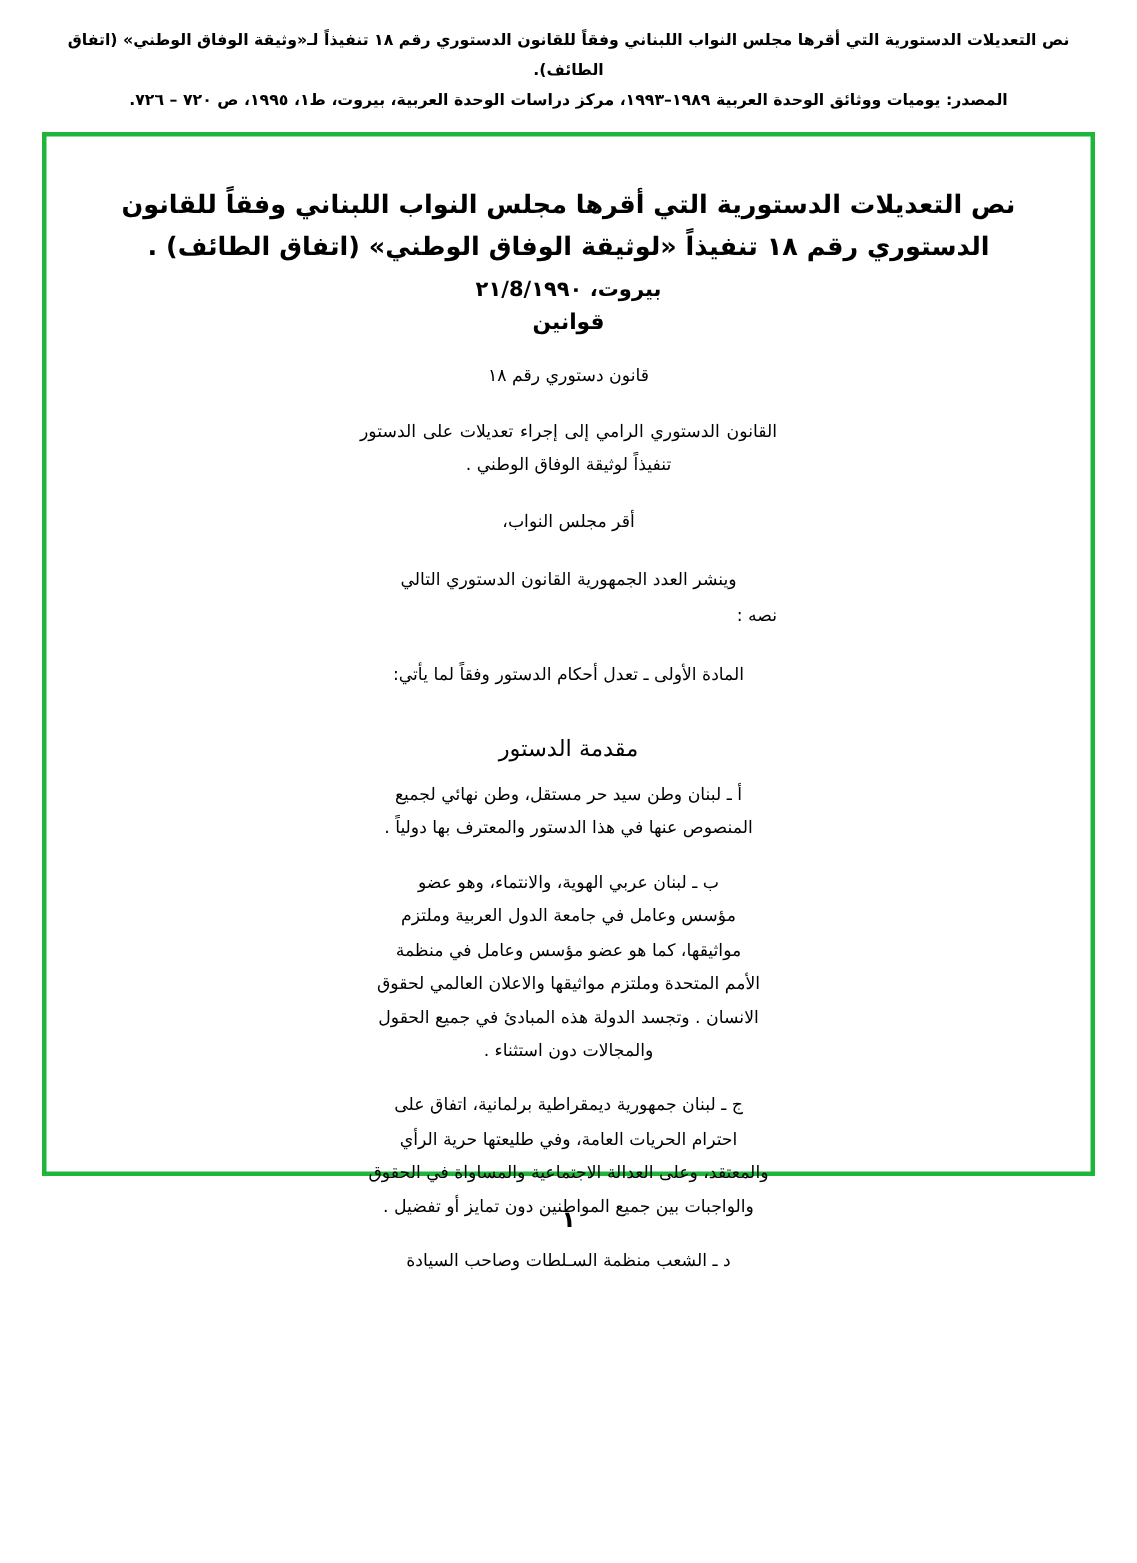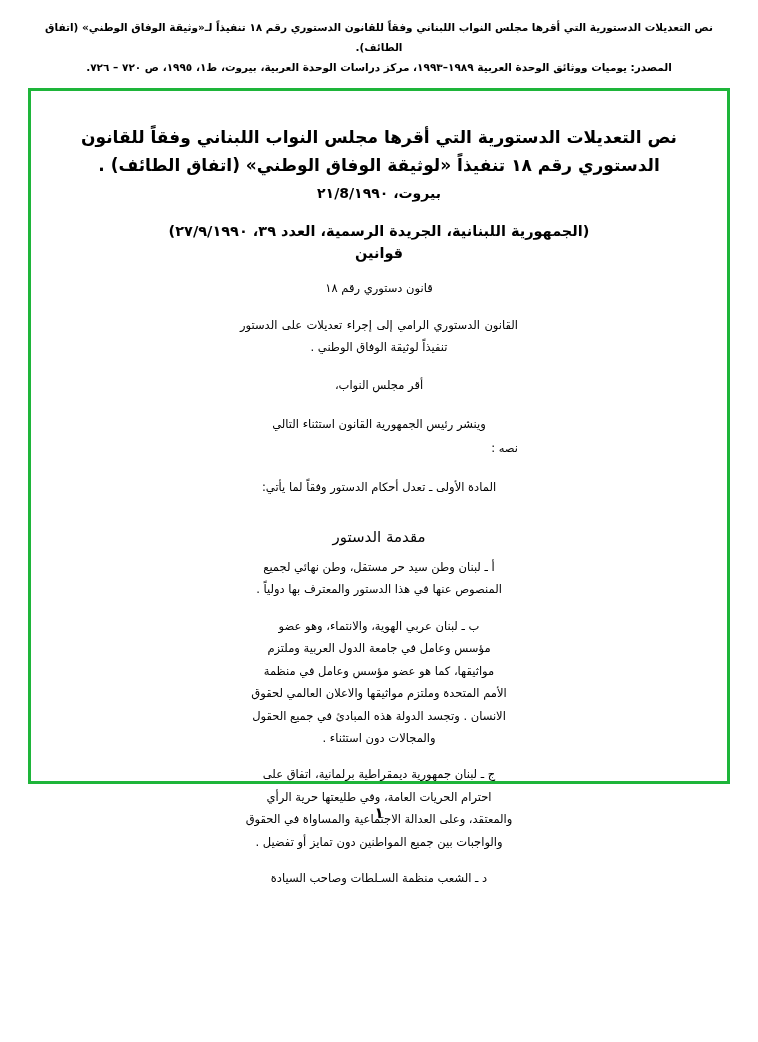--- a/index.html
+++ b/index.html
@@ -136,32 +136,31 @@
     <div class="hdr-line">نص التعديلات الدستورية التي أقرها مجلس النواب اللبناني وفقاً للقانون الدستوري رقم ١٨ تنفيذاً لـ«وثيقة الوفاق الوطني» (اتفاق الطائف).</div>
     <div class="hdr-line">المصدر: يوميات ووثائق الوحدة العربية ١٩٨٩–١٩٩٣، مركز دراسات الوحدة العربية، بيروت، ط١، ١٩٩٥، ص ٧٢٠ – ٧٢٦.</div>
   </div>
 
   <div class="frame">
     <div class="frame-inner">
 
       <div class="main-title">نص التعديلات الدستورية التي أقرها مجلس النواب اللبناني وفقاً للقانون الدستوري رقم ١٨ تنفيذاً «لوثيقة الوفاق الوطني» (اتفاق الطائف) .</div>
       <div class="dateline">بيروت، ٢١/8/١٩٩٠</div>
 
-      <div class="source-line">(الجمهورية اللبنانية، الجريدة الرسمية، العدد ٣٩، ٢٧/٩/١٩٩٠)</div>
       <div class="laws-word">قوانين</div>
 
       <div class="col">
 
         <div class="c">قانون دستوري رقم ١٨</div>
 
         <div class="p">القانون الدستوري الرامي إلى إجراء تعديلات على الدستور تنفيذاً لوثيقة الوفاق الوطني .</div>
 
         <div class="c">أقر مجلس النواب،</div>
 
-        <div class="c">وينشر رئيس الجمهورية القانون استثناء التالي</div>
+        <div class="c">وينشر العدد الجمهورية القانون الدستوري التالي</div>
         <div class="r">نصه :</div>
 
         <div class="c">المادة الأولى ـ تعدل أحكام الدستور وفقاً لما يأتي:</div>
 
         <div class="section-head">مقدمة الدستور</div>
 
         <div class="p first">
           <div>أ ـ لبنان وطن سيد حر مستقل، وطن نهائي لجميع</div>
           <div>المنصوص عنها في هذا الدستور والمعترف بها دولياً .</div>
         </div>

